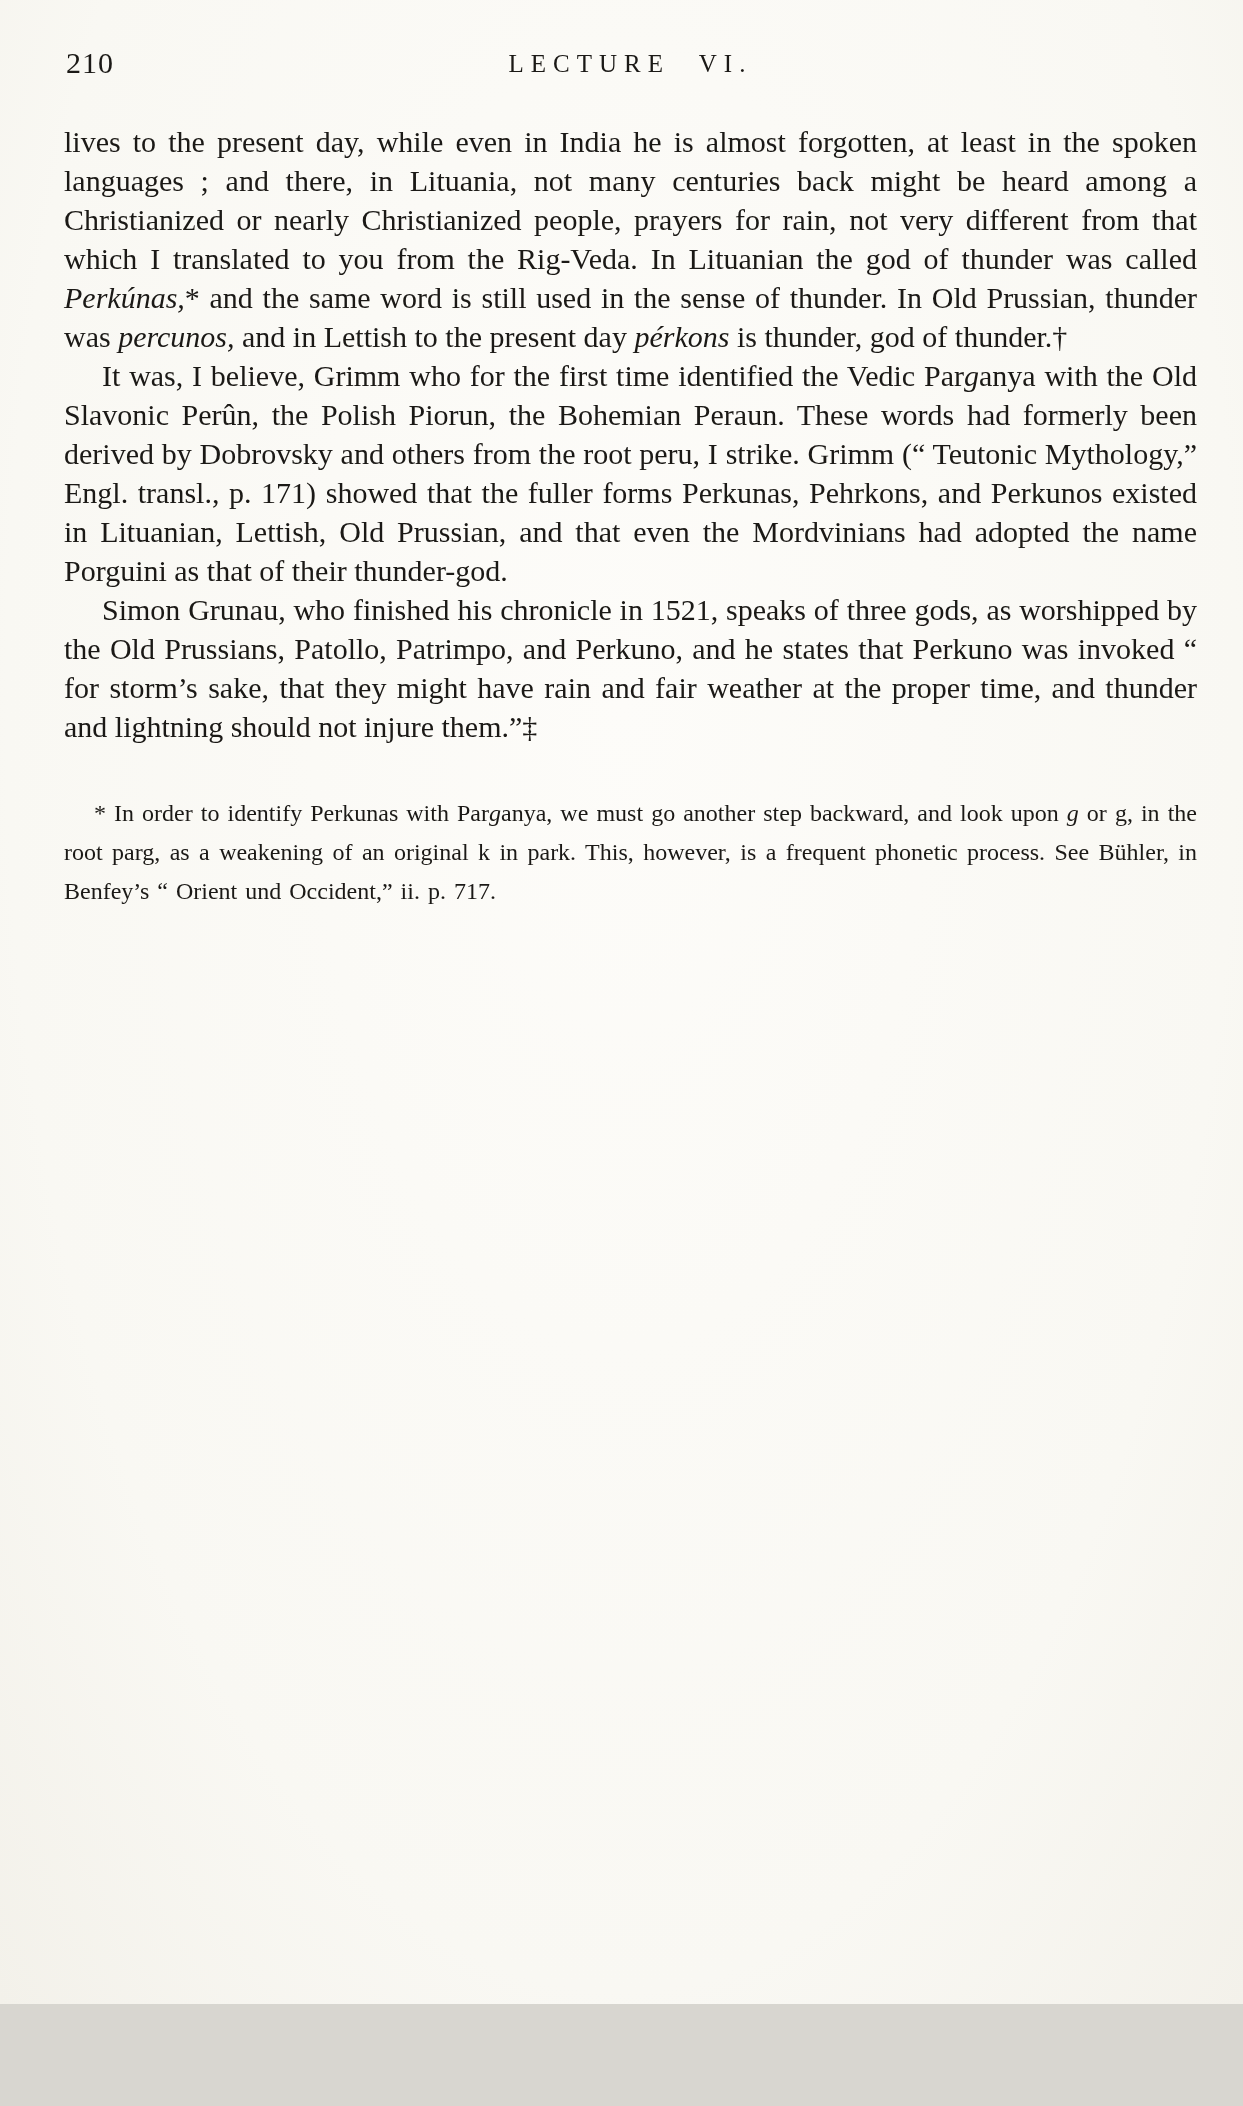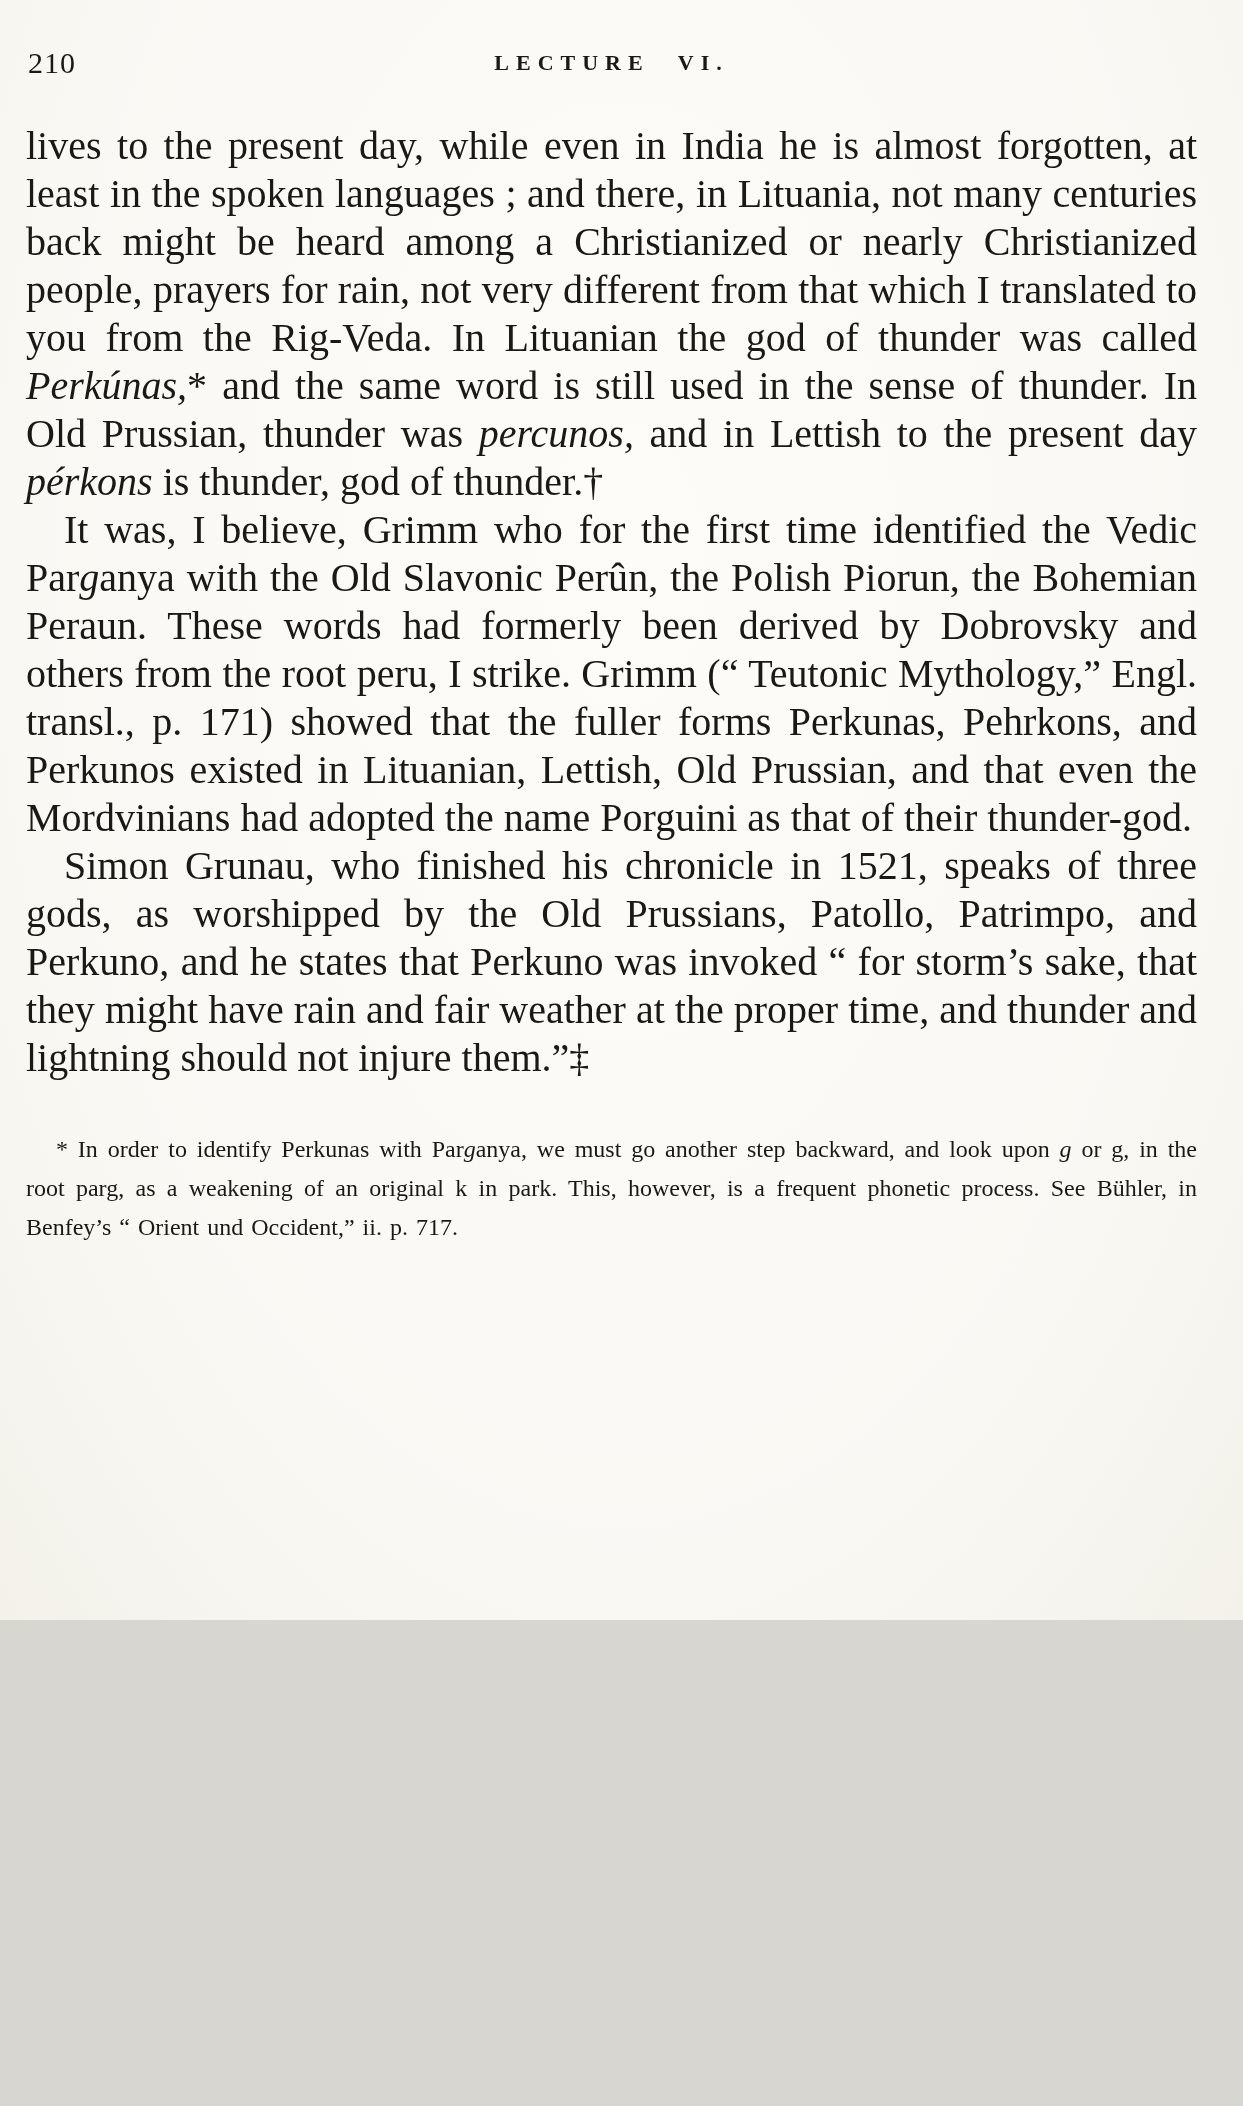--- a/index.html
+++ b/index.html
@@ -3,56 +3,55 @@
 <meta charset="utf-8">
 <style>
   html, body {
     margin: 0;
     padding: 0;
     background: #d8d6d0;
   }
   .page {
     position: relative;
     width: 1243px;
-    height: 1620px;
+    height: 2004px;
     margin: 0 auto;
     box-sizing: border-box;
     background: #fbfaf6;
     background-image: radial-gradient(ellipse at 50% 35%, #fdfcf9 0%, #f9f8f3 70%, #f3f1ea 100%);
     color: #1b1916;
     font-family: "Liberation Serif", "DejaVu Serif", serif;
-    padding: 44px 46px 0 26px;
+    padding: 44px 46px 0 64px;
     overflow: hidden;
   }
   .page-header {
     position: relative;
     height: 44px;
     margin-bottom: 34px;
   }
   .page-number {
     position: absolute;
     left: 2px;
     top: 2px;
     font-size: 30px;
     letter-spacing: 1px;
   }
   .running-title {
     position: absolute;
     left: 0;
     right: 0;
     top: 6px;
     text-align: center;
-    font-size: 22px;
+    font-size: 25px;
     letter-spacing: 7px;
     word-spacing: 16px;
-    font-weight: bold;
   }
   .body-text {
-    font-size: 40px;
-    line-height: 48px;
+    font-size: 30px;
+    line-height: 39px;
     text-align: justify;
   }
   .body-text p {
     margin: 0;
   }
   .body-text p.indent {
     text-indent: 38px;
   }
   .footnotes {
     margin-top: 48px;

